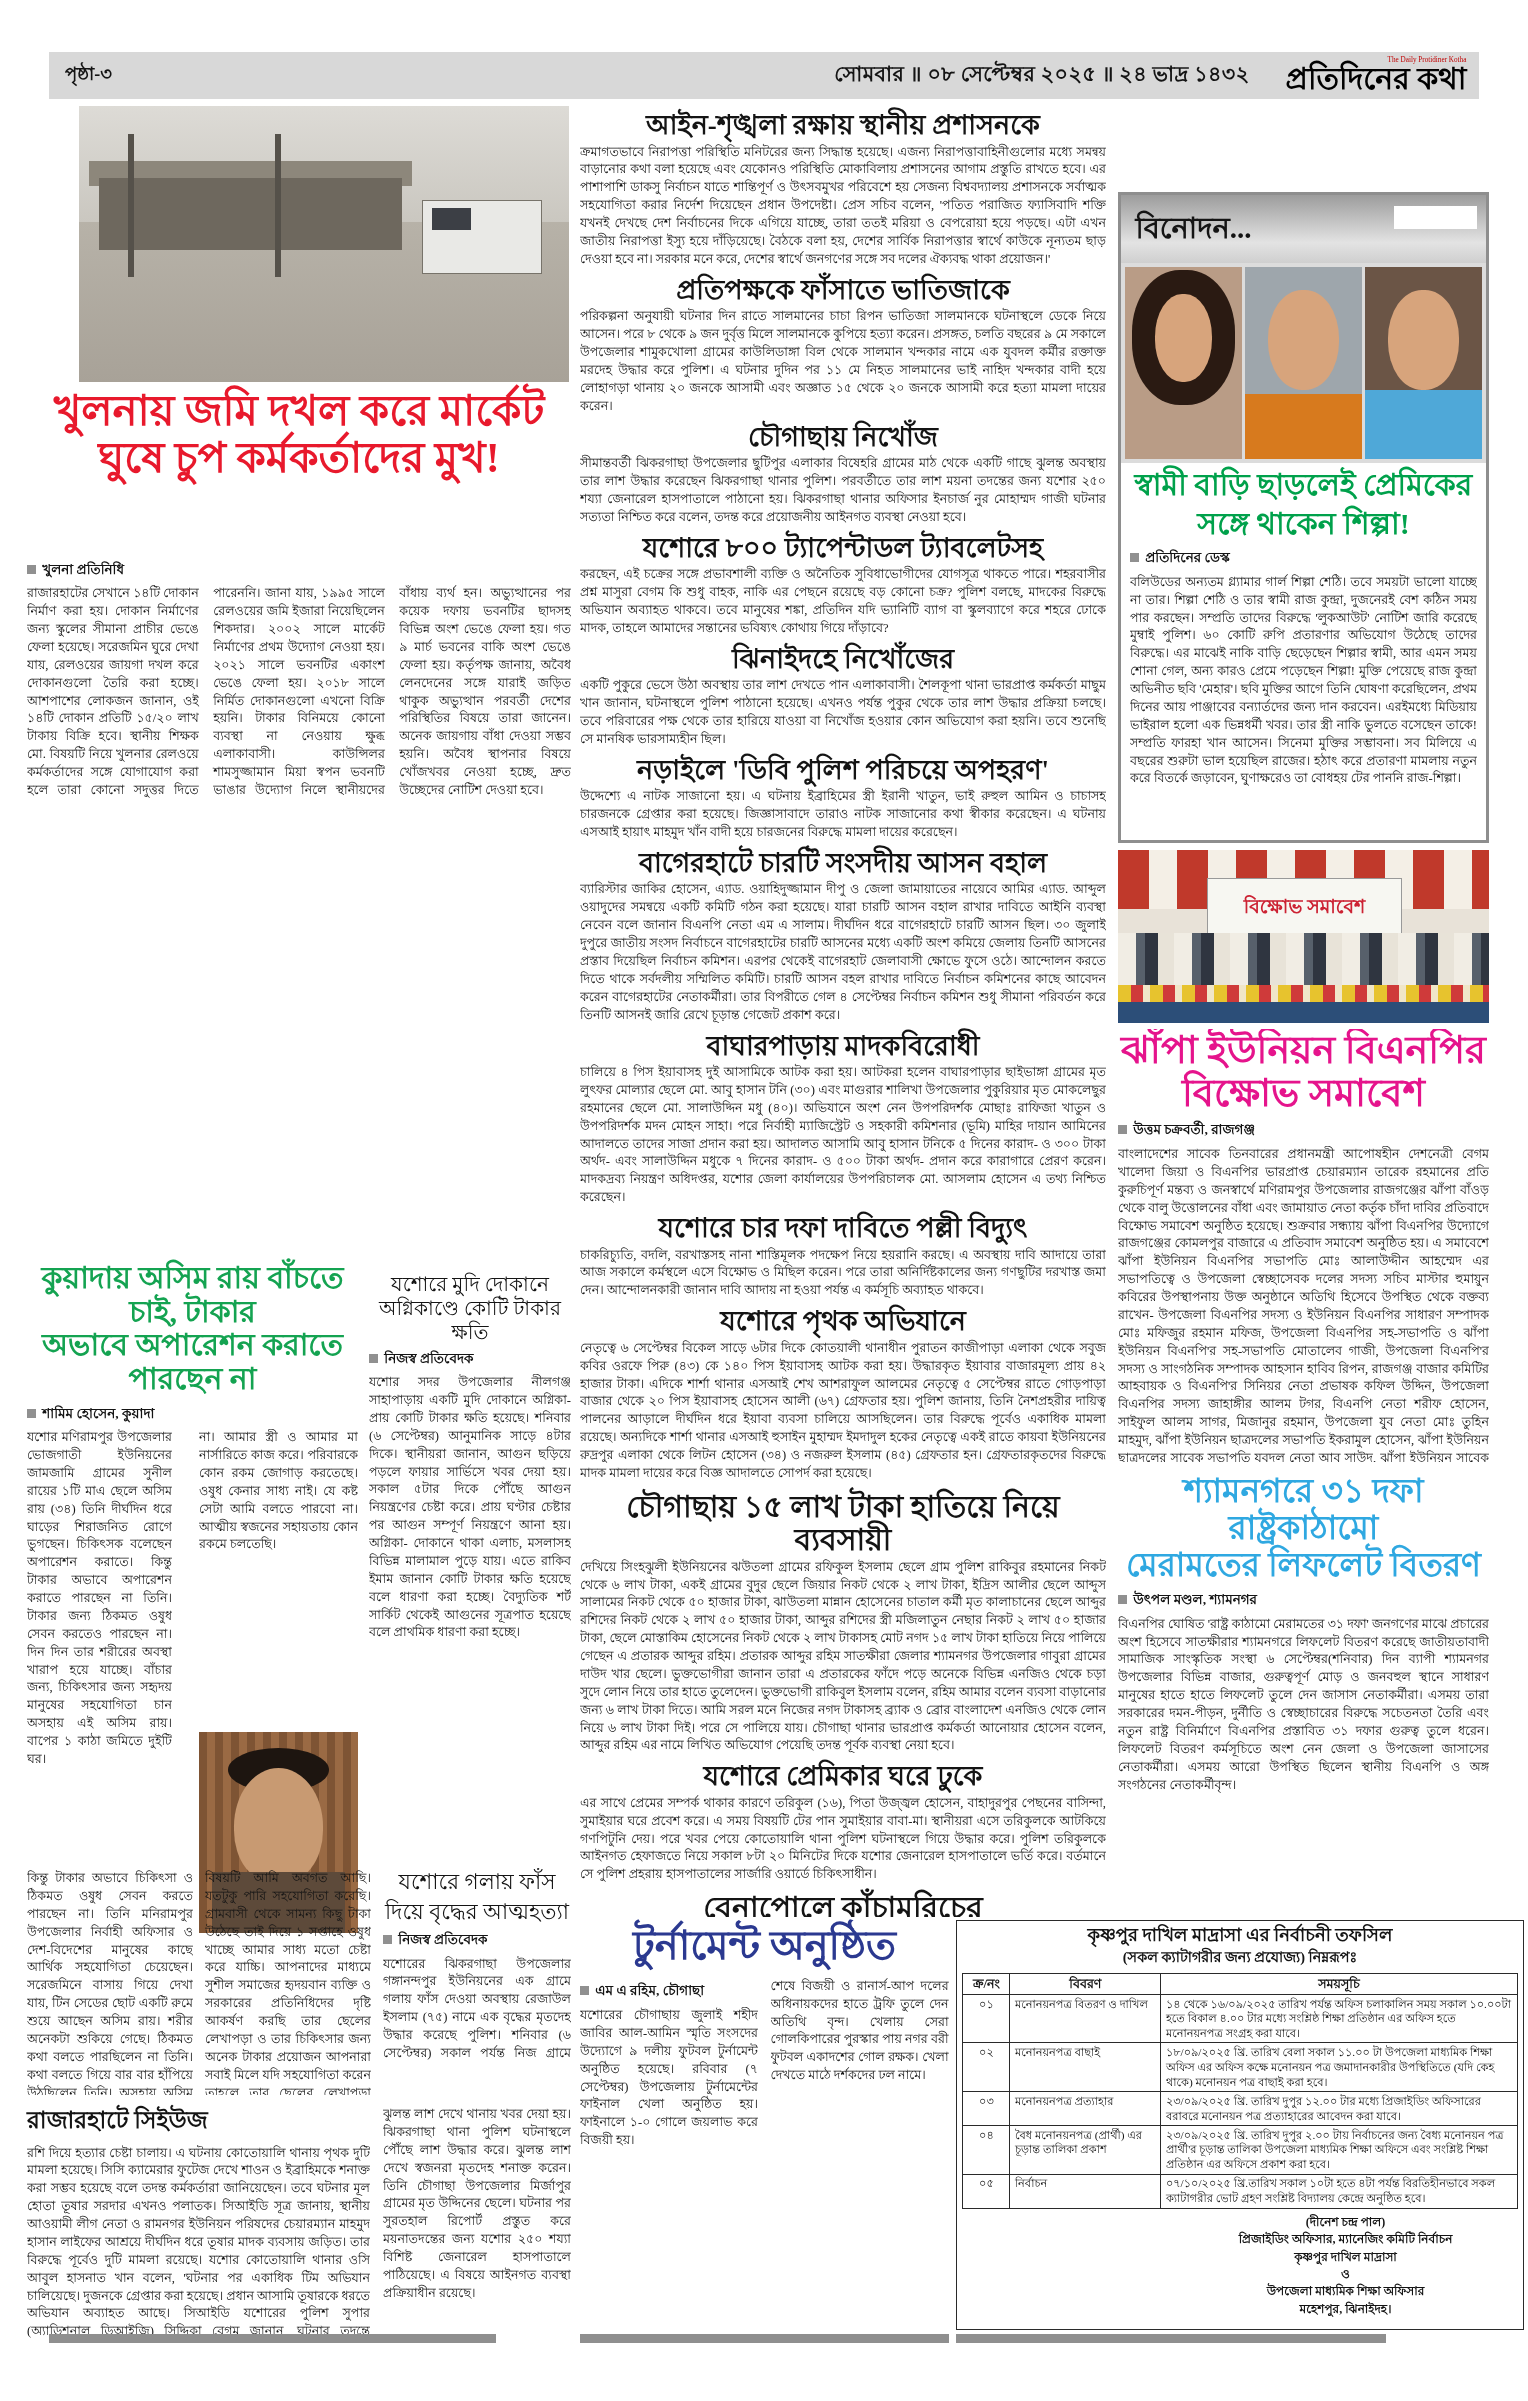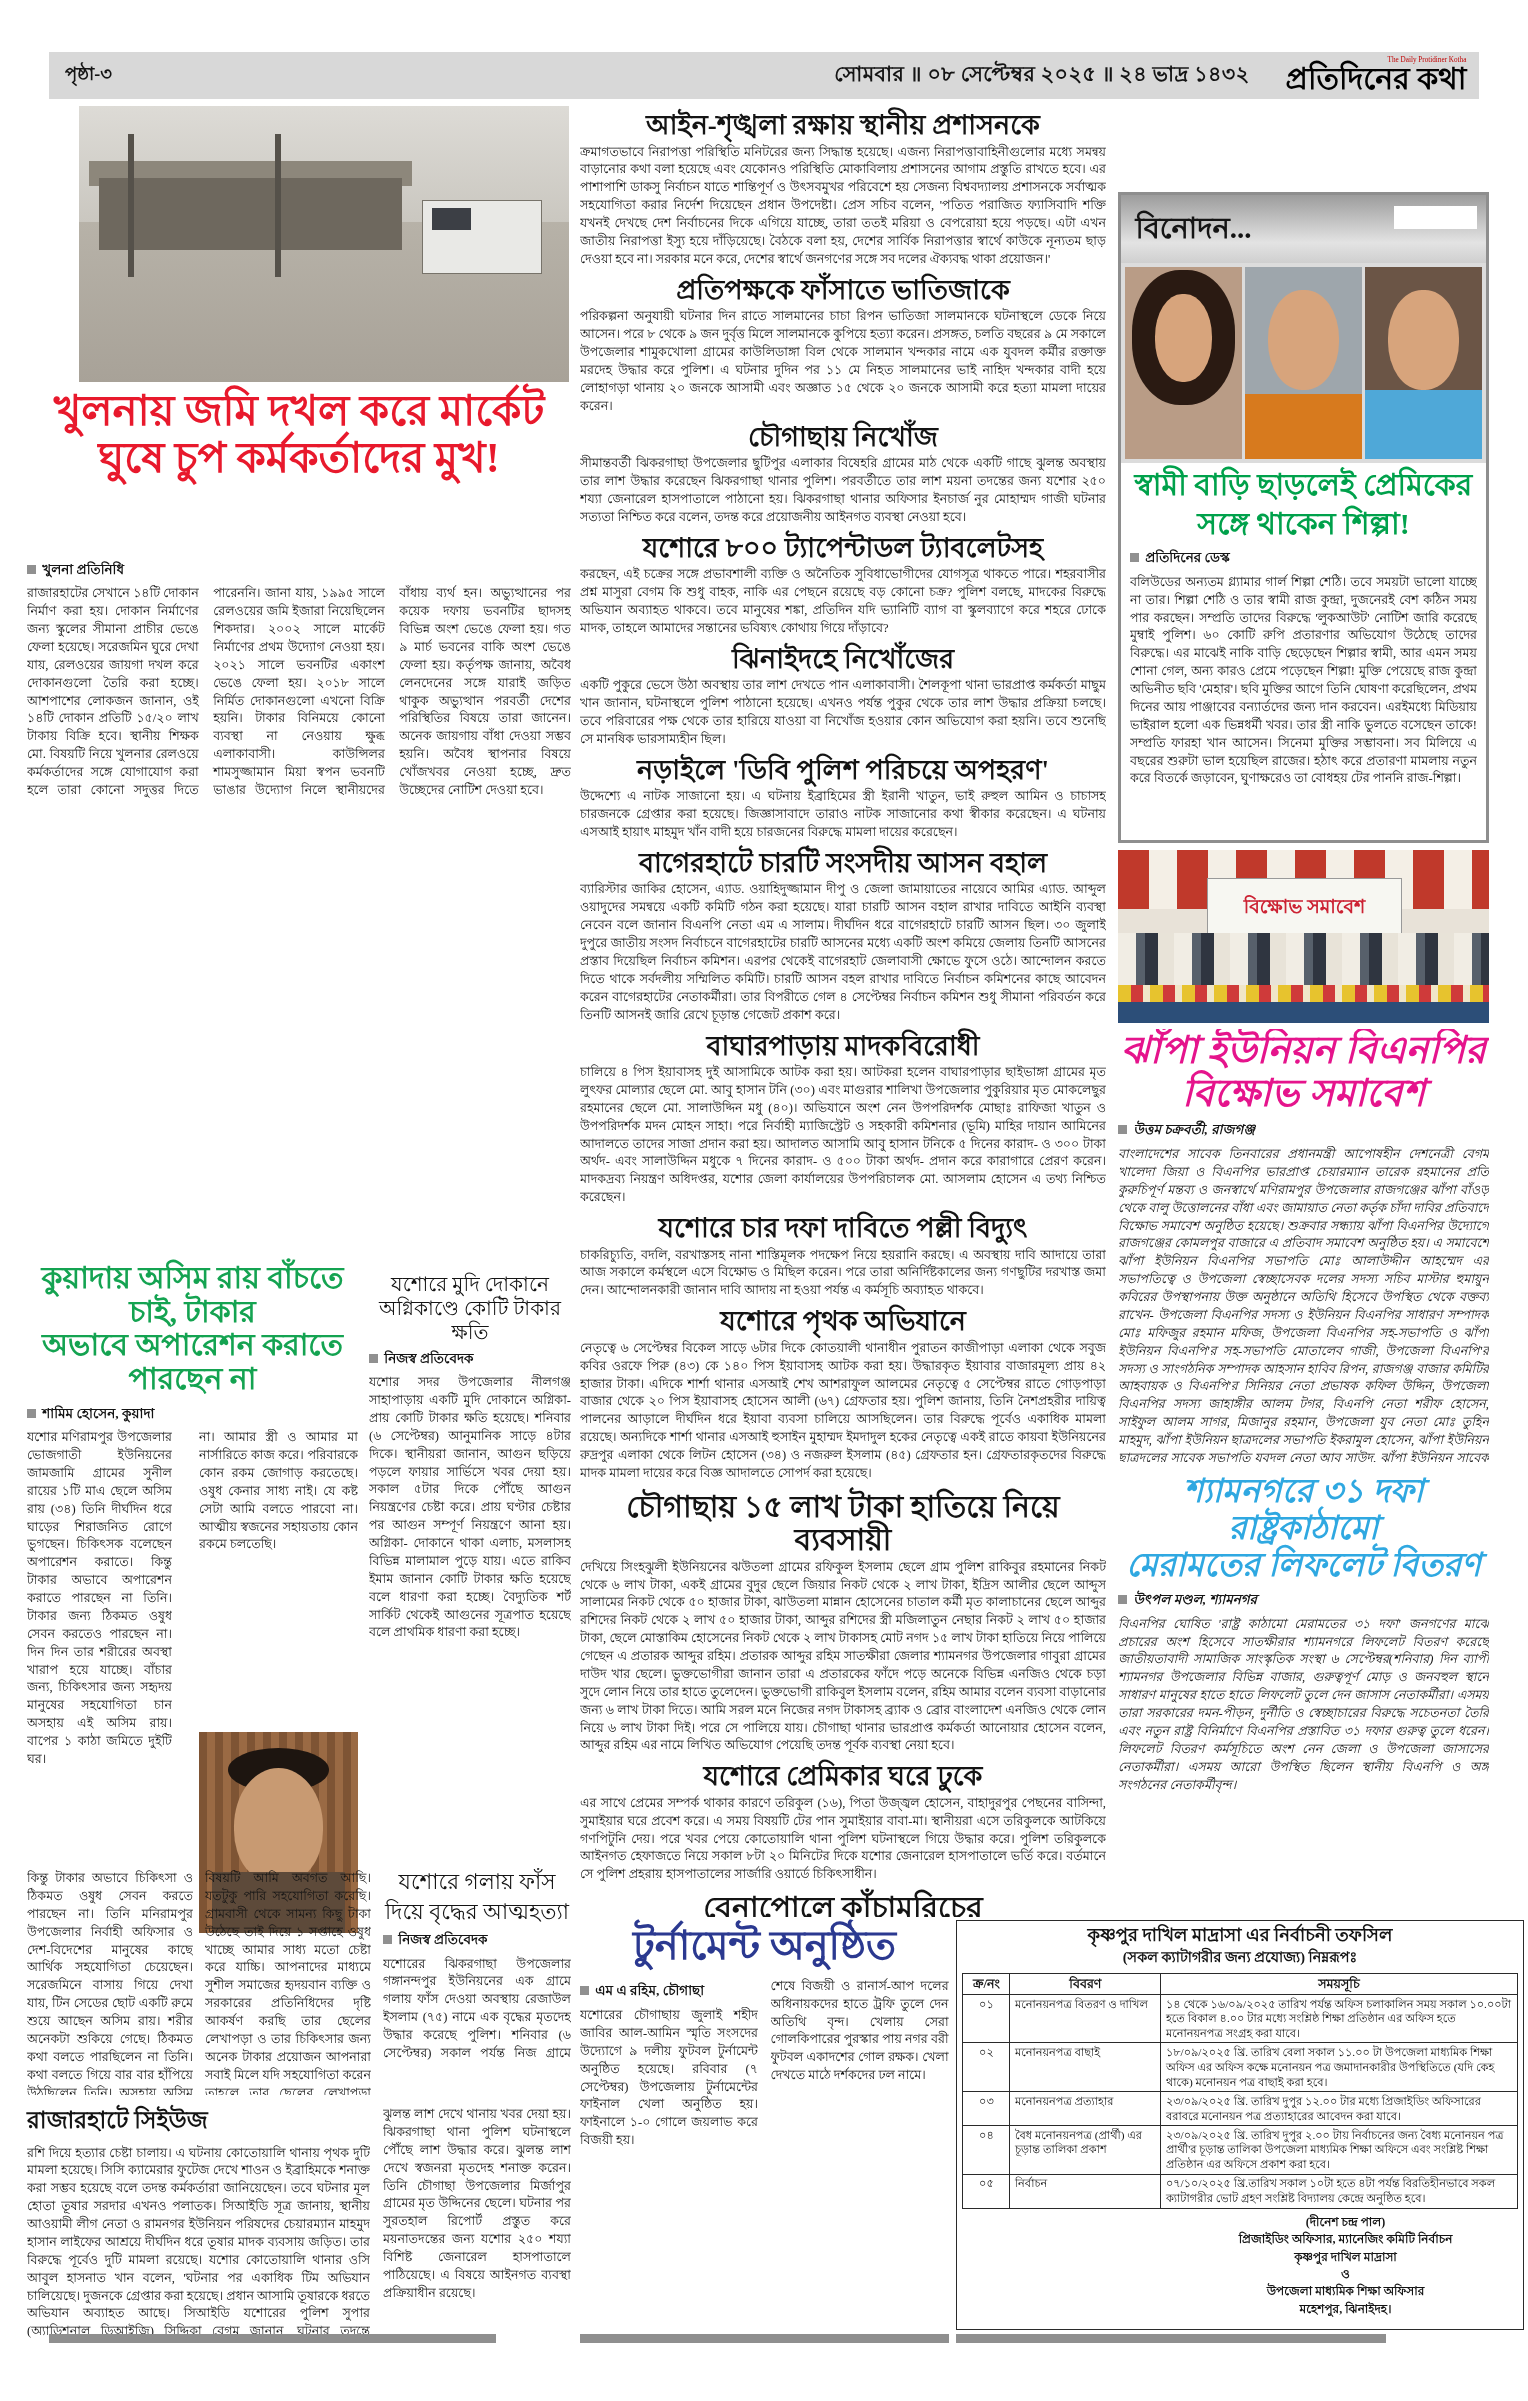--- a/index.html
+++ b/index.html
@@ -249,21 +249,21 @@
   <div class="abs rally" style="left:1118px;top:850px;width:371px;height:173px;">
     <div class="canopy"></div>
     <div class="banner">
         <span>বিক্ষোভ সমাবেশ</span>
       </div>
     <div class="crowd"></div>
     <div class="flowers"></div>
     <div class="skirt"></div>
   </div>
 
-  <div class="abs clip" style="left:1118px;top:1029px;width:371px;height:886px;font-style:italic;">
+  <div class="abs clip" style="left:1118px;top:1029px;width:371px;height:886px;">
     <h2 class="hl pink-hl">ঝাঁপা ইউনিয়ন বিএনপির</h2>
     <h2 class="hl pink-hl">বিক্ষোভ সমাবেশ</h2>
     <div class="byline" style="margin-top:5.4px;"><span class="sq"></span><span>উত্তম চক্রবর্তী, রাজগঞ্জ</span></div>
     <div class="body-text clip" style="height:316px;">বাংলাদেশের সাবেক তিনবারের প্রধানমন্ত্রী আপোষহীন দেশনেত্রী বেগম খালেদা জিয়া ও বিএনপির ভারপ্রাপ্ত চেয়ারম্যান তারেক রহমানের প্রতি কুরুচিপূর্ণ মন্তব্য ও জনস্বার্থে মণিরামপুর উপজেলার রাজগঞ্জের ঝাঁপা বাঁওড় থেকে বালু উত্তোলনের বাঁধা এবং জামায়াত নেতা কর্তৃক চাঁদা দাবির প্রতিবাদে বিক্ষোভ সমাবেশ অনুষ্ঠিত হয়েছে। শুক্রবার সন্ধ্যায় ঝাঁপা বিএনপির উদ্যোগে রাজগঞ্জের কোমলপুর বাজারে এ প্রতিবাদ সমাবেশ অনুষ্ঠিত হয়। এ সমাবেশে ঝাঁপা ইউনিয়ন বিএনপির সভাপতি মোঃ আলাউদ্দীন আহম্মেদ এর সভাপতিত্বে ও উপজেলা স্বেচ্ছাসেবক দলের সদস্য সচিব মাস্টার হুমায়ুন কবিরের উপস্থাপনায় উক্ত অনুষ্ঠানে অতিথি হিসেবে উপস্থিত থেকে বক্তব্য রাখেন- উপজেলা বিএনপির সদস্য ও ইউনিয়ন বিএনপির সাধারণ সম্পাদক মোঃ মফিজুর রহমান মফিজ, উপজেলা বিএনপির সহ-সভাপতি ও ঝাঁপা ইউনিয়ন বিএনপি'র সহ-সভাপতি মোতালেব গাজী, উপজেলা বিএনপি'র সদস্য ও সাংগঠনিক সম্পাদক আহসান হাবিব রিপন, রাজগঞ্জ বাজার কমিটির আহবায়ক ও বিএনপি'র সিনিয়র নেতা প্রভাষক কফিল উদ্দিন, উপজেলা বিএনপির সদস্য জাহাঙ্গীর আলম টগর, বিএনপি নেতা শরীফ হোসেন, সাইফুল আলম সাগর, মিজানুর রহমান, উপজেলা যুব নেতা মোঃ তুহিন মাহমুদ, ঝাঁপা ইউনিয়ন ছাত্রদলের সভাপতি ইকরামুল হোসেন, ঝাঁপা ইউনিয়ন ছাত্রদলের সাবেক সভাপতি যুবদল নেতা আবু সাউদ, ঝাঁপা ইউনিয়ন সাবেক স্বেচ্ছাসেবক দলের আহ্বায়ক বিপ্লব হোসেন প্রমুখ। এসময় আরো উপস্থিত ছিলেন উপজেলা ও ইউনিয়ন বিএনপি অঙ্গ ও সহযোগী সংগঠনের নেতাকর্মীবৃন্দ।</div>
     <h2 class="hl blue-hl" style="margin-top:10.8px;">শ্যামনগরে ৩১ দফা রাষ্ট্রকাঠামো</h2>
     <h2 class="hl blue-hl">মেরামতের লিফলেট বিতরণ</h2>
     <div class="byline" style="margin-top:5.4px;"><span class="sq"></span><span>উৎপল মণ্ডল, শ্যামনগর</span></div>
     <div class="body-text clip" style="height:288px;">বিএনপির ঘোষিত 'রাষ্ট্র কাঠামো মেরামতের ৩১ দফা' জনগণের মাঝে প্রচারের অংশ হিসেবে সাতক্ষীরার শ্যামনগরে লিফলেট বিতরণ করেছে জাতীয়তাবাদী সামাজিক সাংস্কৃতিক সংস্থা ৬ সেপ্টেম্বর(শনিবার) দিন ব্যাপী শ্যামনগর উপজেলার বিভিন্ন বাজার, গুরুত্বপূর্ণ মোড় ও জনবহুল স্থানে সাধারণ মানুষের হাতে হাতে লিফলেট তুলে দেন জাসাস নেতাকর্মীরা। এসময় তারা সরকারের দমন-পীড়ন, দুর্নীতি ও স্বেচ্ছাচারের বিরুদ্ধে সচেতনতা তৈরি এবং নতুন রাষ্ট্র বিনির্মাণে বিএনপির প্রস্তাবিত ৩১ দফার গুরুত্ব তুলে ধরেন। লিফলেট বিতরণ কর্মসূচিতে অংশ নেন জেলা ও উপজেলা জাসাসের নেতাকর্মীরা। এসময় আরো উপস্থিত ছিলেন স্থানীয় বিএনপি ও অঙ্গ সংগঠনের নেতাকর্মীবৃন্দ।</div>
   </div>
 

